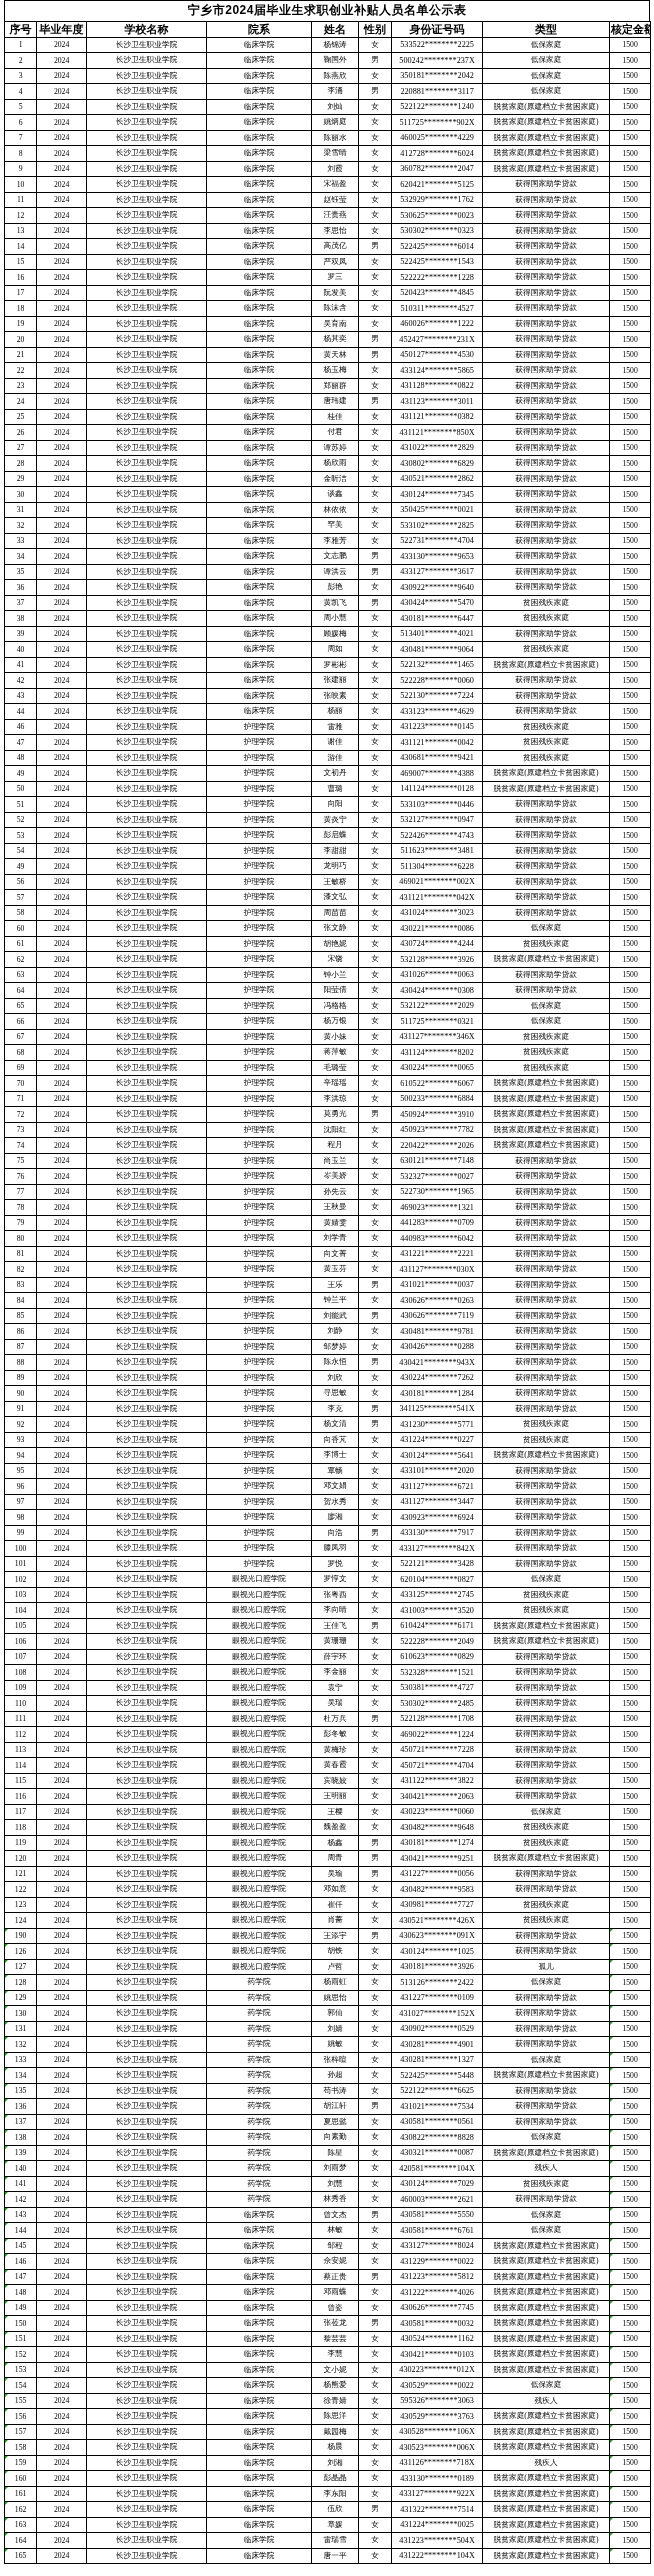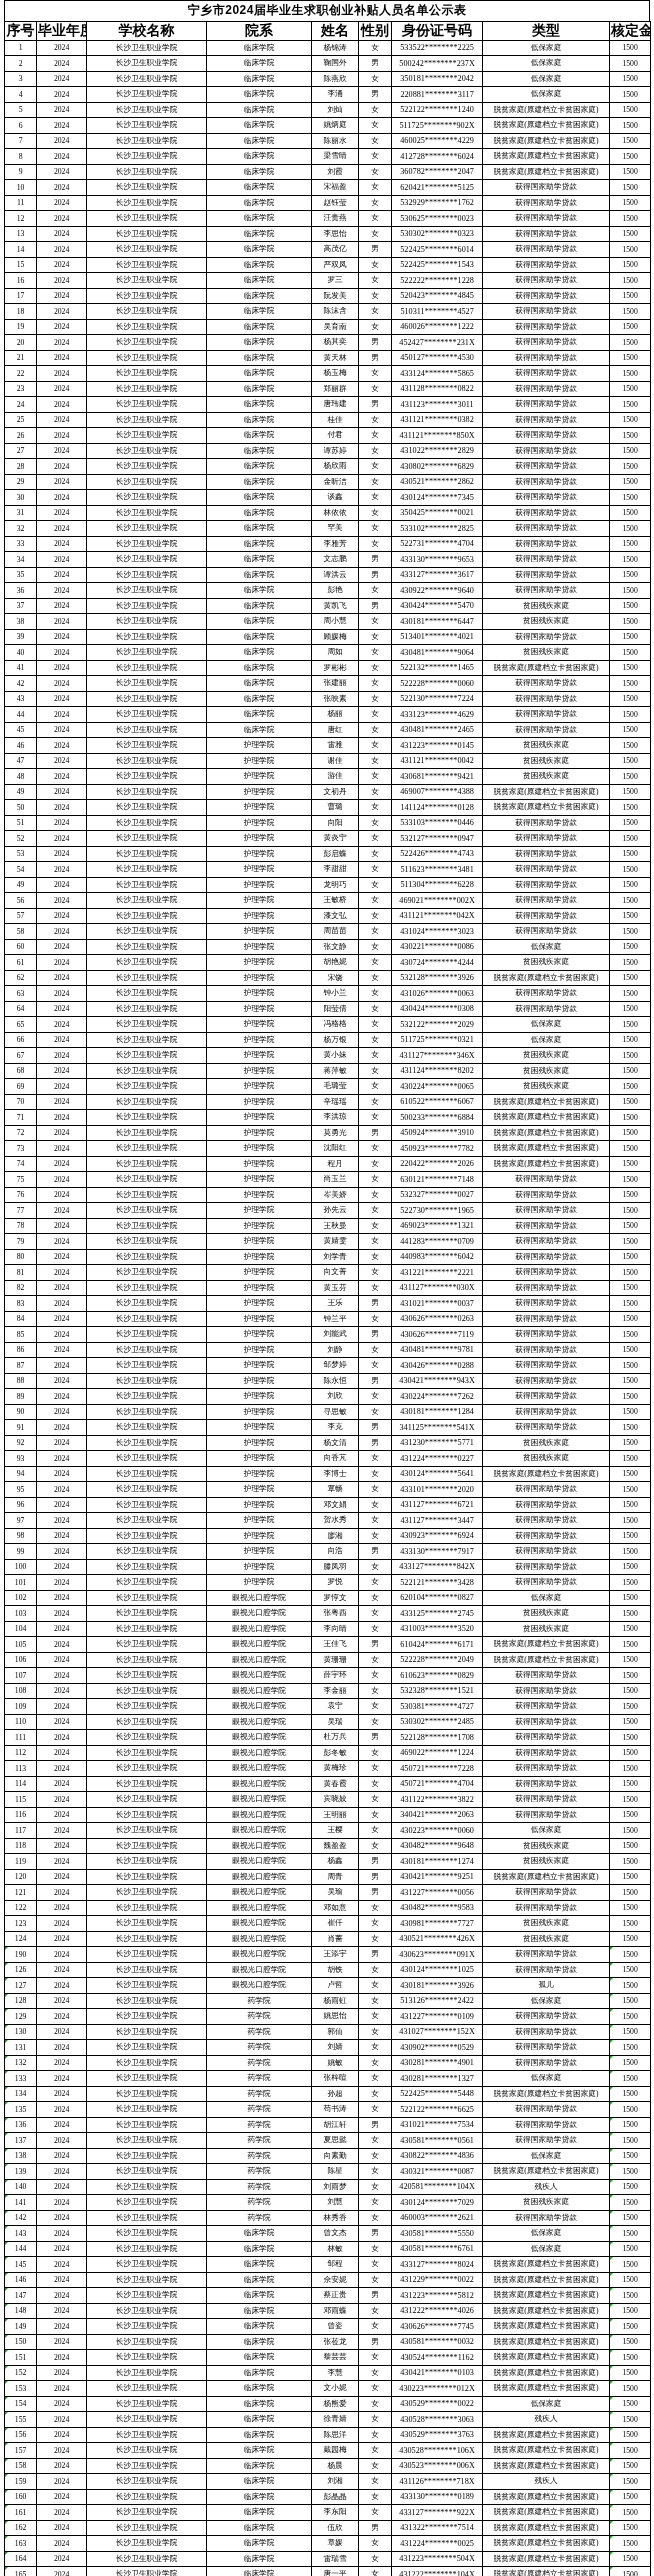--- a/index.html
+++ b/index.html
@@ -15,21 +15,21 @@
     font-weight:bold;font-size:12px;letter-spacing:0.5px;
   }
   table{border-collapse:collapse;table-layout:fixed;width:646px;}
   th,td{
     box-sizing:border-box;
     border:0.5px solid #000;
     text-align:center;vertical-align:middle;
     padding:0 1px;
     overflow:hidden;white-space:nowrap;
   }
-  thead th{height:14.4px;font-size:14px;font-weight:bold;font-family:"Liberation Serif",serif;}
+  thead th{height:14.4px;font-size:11px;font-weight:bold;font-family:"Liberation Serif",serif;}
   tbody td{height:15.5px;font-size:7.7px;}
   col.w0{width:32px}col.w1{width:50px}col.w2{width:120px}
   col.w3{width:105px}col.w4{width:47px}col.w5{width:33px}
   col.w6{width:91px}col.w7{width:127px}col.w8{width:41px}
   td.c6{font-size:8.2px;}
   td.g{position:relative;}
   td.g::before{
     content:"";position:absolute;top:0;left:0;width:0;height:0;
     border-top:3.1px solid var(--indicator-green,#21a121);
     border-right:3.1px solid transparent;
@@ -544,31 +544,20 @@
           <td class="c1">2024</td>
           <td class="c2">长沙卫生职业学院</td>
           <td class="c3">临床学院</td>
           <td class="c4">杨丽</td>
           <td class="c5">女</td>
           <td class="c6">433123********4629</td>
           <td class="c7">获得国家助学贷款</td>
           <td class="c8">1500</td>
         </tr>
         <tr>
-          <td class="c0">45</td>
-          <td class="c1">2024</td>
-          <td class="c2">长沙卫生职业学院</td>
-          <td class="c3">临床学院</td>
-          <td class="c4">唐红</td>
-          <td class="c5">女</td>
-          <td class="c6">430481********2465</td>
-          <td class="c7">获得国家助学贷款</td>
-          <td class="c8">1500</td>
-        </tr>
-        <tr>
           <td class="c0">46</td>
           <td class="c1">2024</td>
           <td class="c2">长沙卫生职业学院</td>
           <td class="c3">护理学院</td>
           <td class="c4">雷雅</td>
           <td class="c5">女</td>
           <td class="c6">431223********0145</td>
           <td class="c7">贫困残疾家庭</td>
           <td class="c8">1500</td>
         </tr>
@@ -1562,21 +1551,21 @@
           <td class="c7">获得国家助学贷款</td>
           <td class="c8 g">1500</td>
         </tr>
         <tr>
           <td class="c0 g">138</td>
           <td class="c1">2024</td>
           <td class="c2">长沙卫生职业学院</td>
           <td class="c3">药学院</td>
           <td class="c4">向素勤</td>
           <td class="c5">女</td>
-          <td class="c6">430822********4836</td>
+          <td class="c6">430822********8828</td>
           <td class="c7">低保家庭</td>
           <td class="c8 g">1500</td>
         </tr>
         <tr>
           <td class="c0 g">139</td>
           <td class="c1">2024</td>
           <td class="c2">长沙卫生职业学院</td>
           <td class="c3">药学院</td>
           <td class="c4">陈星</td>
           <td class="c5">女</td>
@@ -1749,21 +1738,21 @@
           <td class="c7">低保家庭</td>
           <td class="c8 g">1500</td>
         </tr>
         <tr>
           <td class="c0 g">155</td>
           <td class="c1">2024</td>
           <td class="c2">长沙卫生职业学院</td>
           <td class="c3">临床学院</td>
           <td class="c4">徐青婧</td>
           <td class="c5">女</td>
-          <td class="c6">430528********3063</td>
+          <td class="c6">595326********3063</td>
           <td class="c7">残疾人</td>
           <td class="c8 g">1500</td>
         </tr>
         <tr>
           <td class="c0 g">156</td>
           <td class="c1">2024</td>
           <td class="c2">长沙卫生职业学院</td>
           <td class="c3">临床学院</td>
           <td class="c4">陈思洋</td>
           <td class="c5">女</td>

